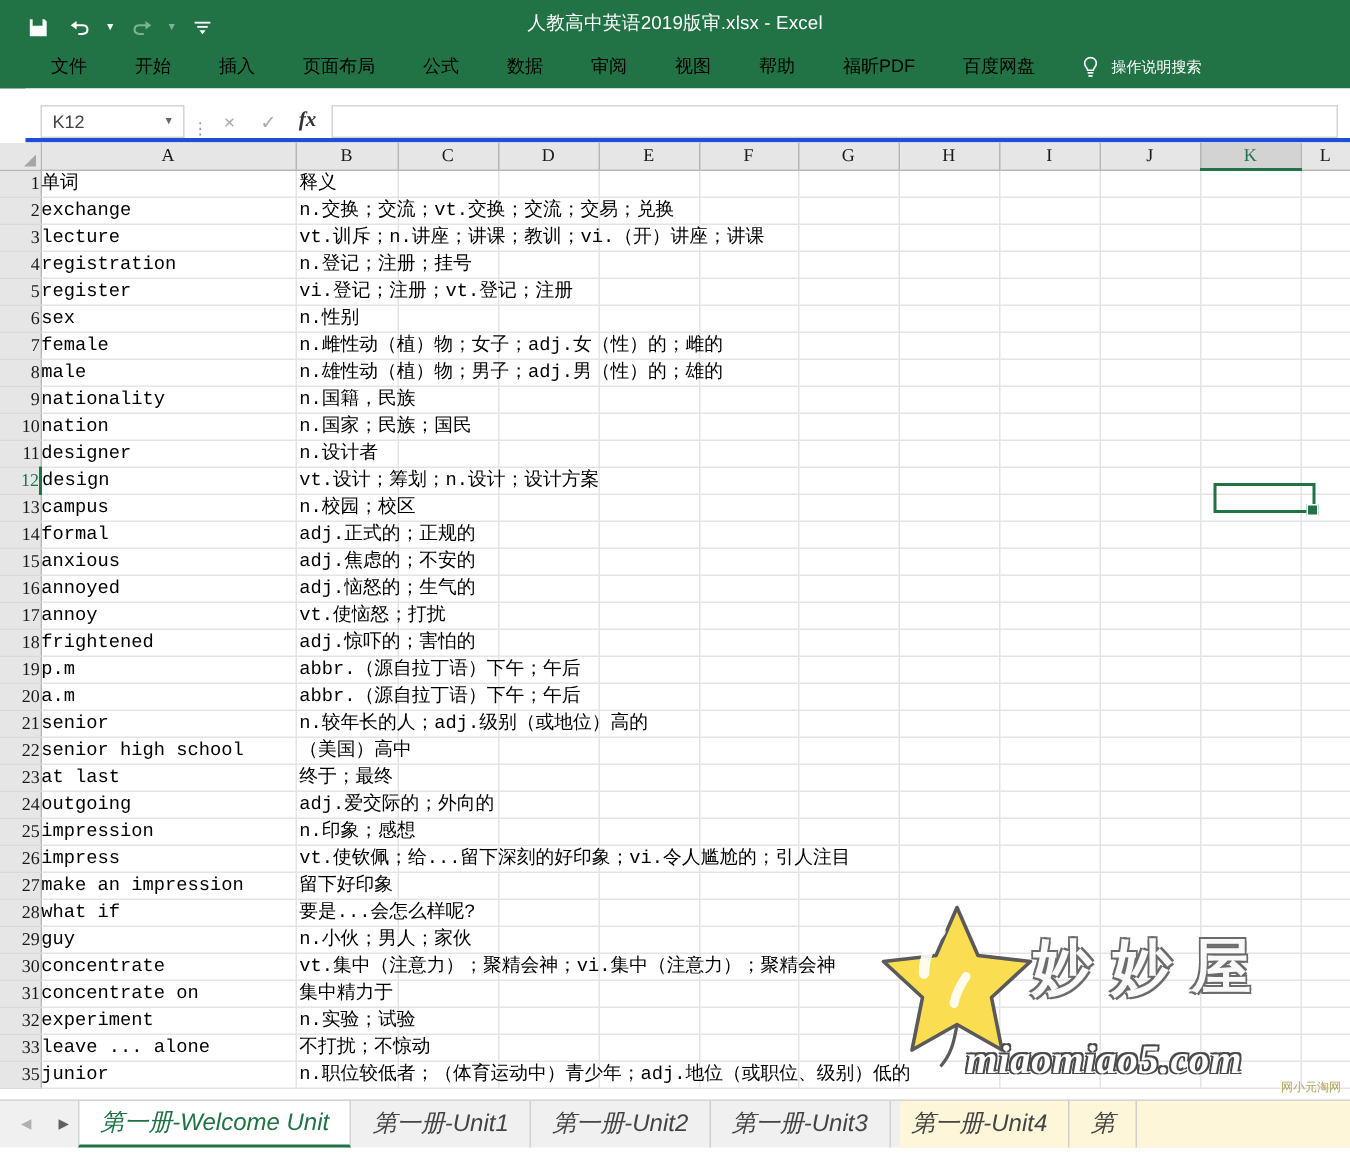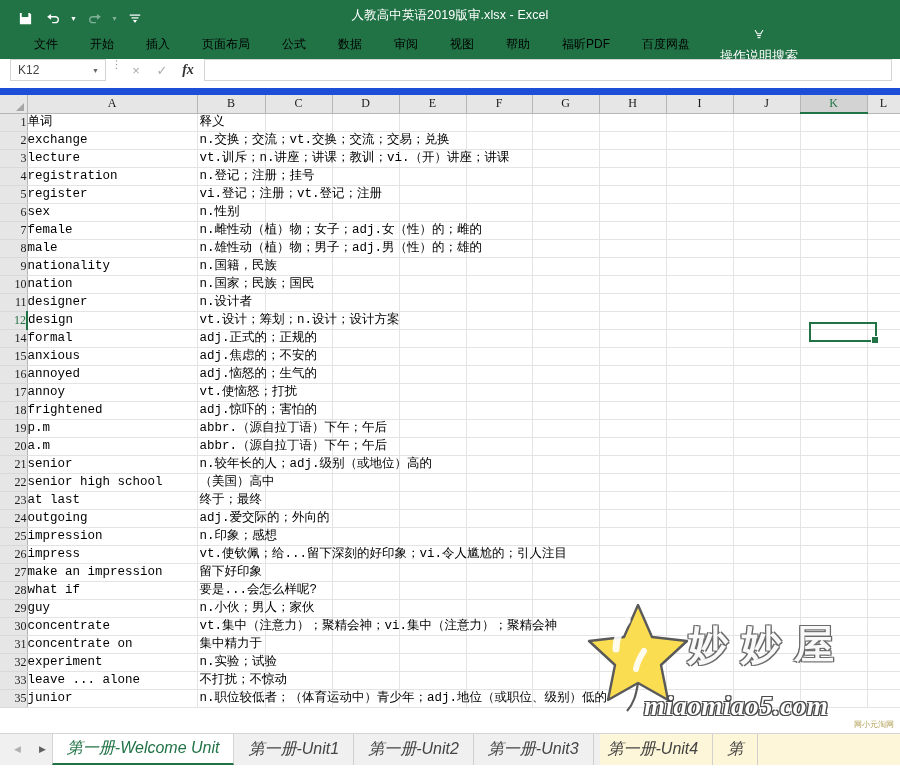--- a/index.html
+++ b/index.html
@@ -60,33 +60,33 @@
     padding: 0 16px;
     height: 29px;
     line-height: 29px;
     white-space: nowrap;
   }
   .tellme {
     display: flex; align-items: center;
     gap: 7px;
     margin-left: 14px;
     color: #ffffff;
-    font-size: 13px;
-    flex-direction: column;
+    font-size: 10px;
   }
   .bulb { display: block; }
 
   
   .formulabar {
     height: 36px;
     background: #ffffff;
-    border-bottom: 7px solid #1d4ed8;
+    border-bottom: 3px solid #1d4ed8;
     display: flex;
-    align-items: flex-start;
+    align-items: flex-end;
     padding: 0 4px;
+    margin-left: 17px;
   }
   .namebox {
     width: 96px; height: 22px;
     border: 1px solid #d4d4d4;
     background: #ffffff;
     display: flex; align-items: center;
     margin-left: 6px;
     font-size: 12px;
     color: #444;
     padding-left: 7px;
@@ -617,20 +617,37 @@
           <td class="cell"></td>
           <td class="cell"></td>
           <td class="cell"></td>
           <td class="cell"></td>
           <td class="cell"></td>
           <td class="cell"></td>
           <td class="cell"></td>
           <td class="cell"></td>
         </tr>
         <tr>
+          <th class="rowhead">13</th>
+          <td class="cell">campus</td>
+          <td class="cell overflow">
+            <span class="spill">n.校园；校区</span>
+          </td>
+          <td class="cell"></td>
+          <td class="cell"></td>
+          <td class="cell"></td>
+          <td class="cell"></td>
+          <td class="cell"></td>
+          <td class="cell"></td>
+          <td class="cell"></td>
+          <td class="cell"></td>
+          <td class="cell"></td>
+          <td class="cell"></td>
+        </tr>
+        <tr>
           <th class="rowhead">14</th>
           <td class="cell">formal</td>
           <td class="cell overflow">
             <span class="spill">adj.正式的；正规的</span>
           </td>
           <td class="cell"></td>
           <td class="cell"></td>
           <td class="cell"></td>
           <td class="cell"></td>
           <td class="cell"></td>

